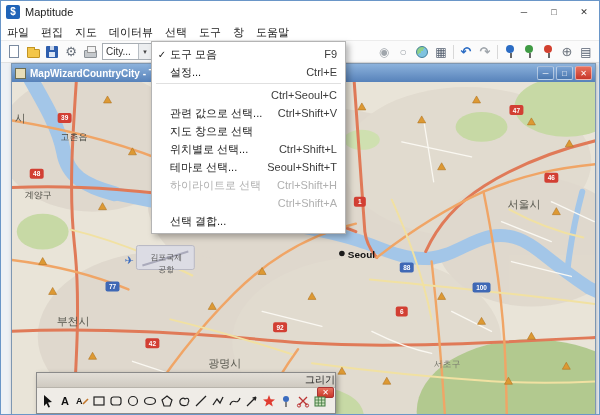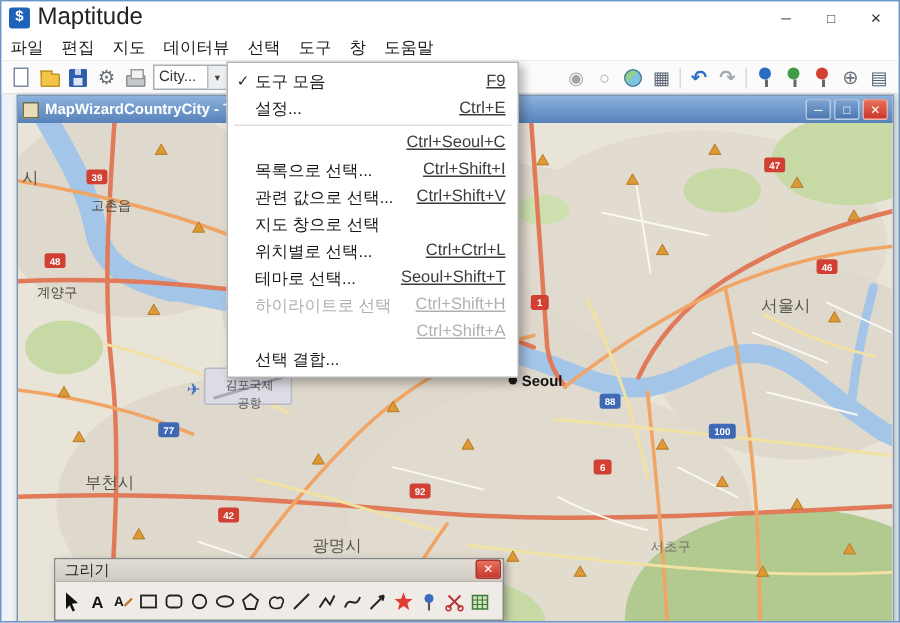--- a/index.html
+++ b/index.html
@@ -2,21 +2,21 @@
 <html><head>
 <meta charset="utf-8">
 <style>
   * { margin:0; padding:0; box-sizing:border-box; font-family:"Liberation Sans","DejaVu Sans",sans-serif; cursor:default; }
   html,body { width:600px; height:415px; overflow:hidden; background:#d8dde3; }
   .app { position:absolute; left:0; top:0; width:600px; height:415px; background:#eef1f5; border:1px solid #6a96c8; overflow:hidden; }
 
   
   .titlebar { height:22px; background:#ffffff; display:flex; align-items:center; padding-left:5px; }
   .app-icon { width:14px; height:14px; background:#1f63b8; color:#fff; font-size:10px; font-weight:bold; text-align:center; line-height:14px; border-radius:2px; }
-  .title-text { font-size:16px; color:#222; margin-left:5px; }
+  .title-text { font-size:11px; color:#222; margin-left:5px; }
   .win-controls { margin-left:auto; display:flex; height:22px; }
   .win-btn { width:30px; height:22px; font-size:9px; color:#333; display:flex; align-items:center; justify-content:center; }
 
   
   .menubar { height:18px; background:#ffffff; display:flex; align-items:center; font-size:11px; color:#1a1a1a; border-bottom:1px solid #ececec; }
   .menu-item { padding:1px 6px; height:16px; line-height:14px; }
 
   
   .toolbar { height:22px; background:#fbfbfb; border-bottom:1px solid #e2e2e2; display:flex; align-items:center; padding:0 4px; gap:1px; }
   .tool-btn { width:18px; height:19px; display:flex; align-items:center; justify-content:center; font-size:12px; border-radius:2px; }
@@ -52,27 +52,27 @@
   .mw-icon { width:11px; height:11px; background:#e8ddb8; border:1px solid #6d6d52; margin-right:4px; }
   .mw-title { color:#fff; font-size:10px; font-weight:bold; flex:1; white-space:nowrap; overflow:hidden; }
   .mw-btn { width:17px; height:14px; margin-left:2px; border-radius:2px; color:#fff; font-size:8px; display:flex; align-items:center; justify-content:center; border:1px solid rgba(255,255,255,.5); background:linear-gradient(#7ba3d4,#4a77af); }
   .mw-btn.close { background:linear-gradient(#e8705c,#c8372a); }
   .map-area { position:absolute; left:0; top:18px; width:583px; height:381px; overflow:hidden; background:#e9e4d8; }
 
   
   .dropdown { position:absolute; left:150px; top:40px; width:195px; background:#fff; border:1px solid #b4b4b4; box-shadow:3px 3px 6px rgba(0,0,0,.28); padding:3px 0; z-index:50; font-size:11px; }
   .dd-item { height:18px; display:flex; align-items:center; padding:0 8px 0 2px; color:#1a1a1a; }
   .dd-check { width:16px; text-align:center; font-size:10px; color:#222; }
-  .dd-shortcut { margin-left:auto; color:#3c3c3c; padding-left:14px;text-decoration:underline; }
+  .dd-shortcut { margin-left:auto; color:#3c3c3c; padding-left:14px; }
   .dd-item.disabled, .dd-item.disabled .dd-shortcut { color:#b0b0b0; }
   .dd-sep { height:1px; background:#e0e0e0; margin:2px 4px; }
 
   
   .drawing { position:absolute; left:35px; top:371px; width:300px; background:#efece7; border:1px solid #8a8a8a; box-shadow:2px 2px 5px rgba(0,0,0,.3); z-index:40; }
-  .draw-title { height:15px; background:linear-gradient(#e2ded7,#cfcac1); display:flex; align-items:flex-start; font-size:10px; color:#222; padding-left:6px; border-bottom:1px solid #b8b4ac; }
+  .draw-title { height:15px; background:linear-gradient(#e2ded7,#cfcac1); display:flex; align-items:flex-end; font-size:10px; color:#222; padding-left:6px; border-bottom:1px solid #b8b4ac;flex-direction:column; }
   .draw-close { margin-left:auto; width:17px; height:13px; margin-right:1px; background:linear-gradient(#e8705c,#c8372a); color:#fff; font-size:8px; display:flex; align-items:center; justify-content:center; border-radius:2px; border:1px solid #a33; }
   .draw-body { height:25px; display:flex; align-items:center; padding:0 3px; gap:1px; }
   .draw-btn { width:16px; height:21px; display:flex; align-items:center; justify-content:center; border-radius:2px; }
   .draw-btn svg { display:block; }
 
   svg text { user-select:none; }
 </style>
 </head>
 <body>
 
@@ -341,37 +341,32 @@
       <span>설정...</span>
       <span class="dd-shortcut">Ctrl+E</span>
     </div>
     <div class="dd-sep"></div>
     <div class="dd-item">
       <span class="dd-check"></span>
       <span class="dd-shortcut">Ctrl+Seoul+C</span>
     </div>
     <div class="dd-item">
       <span class="dd-check"></span>
-      <span>목록으로 선택...</span>
-      <span class="dd-shortcut">Ctrl+Shift+I</span>
-    </div>
-    <div class="dd-item">
-      <span class="dd-check"></span>
       <span>관련 값으로 선택...</span>
       <span class="dd-shortcut">Ctrl+Shift+V</span>
     </div>
     <div class="dd-item">
       <span class="dd-check"></span>
       <span>지도 창으로 선택</span>
       <span class="dd-shortcut"></span>
     </div>
     <div class="dd-item">
       <span class="dd-check"></span>
       <span>위치별로 선택...</span>
-      <span class="dd-shortcut">Ctrl+Ctrl+L</span>
+      <span class="dd-shortcut">Ctrl+Shift+L</span>
     </div>
     <div class="dd-item">
       <span class="dd-check"></span>
       <span>테마로 선택...</span>
       <span class="dd-shortcut">Seoul+Shift+T</span>
     </div>
     <div class="dd-item disabled">
       <span class="dd-check"></span>
       <span>하이라이트로 선택</span>
       <span class="dd-shortcut">Ctrl+Shift+H</span>

